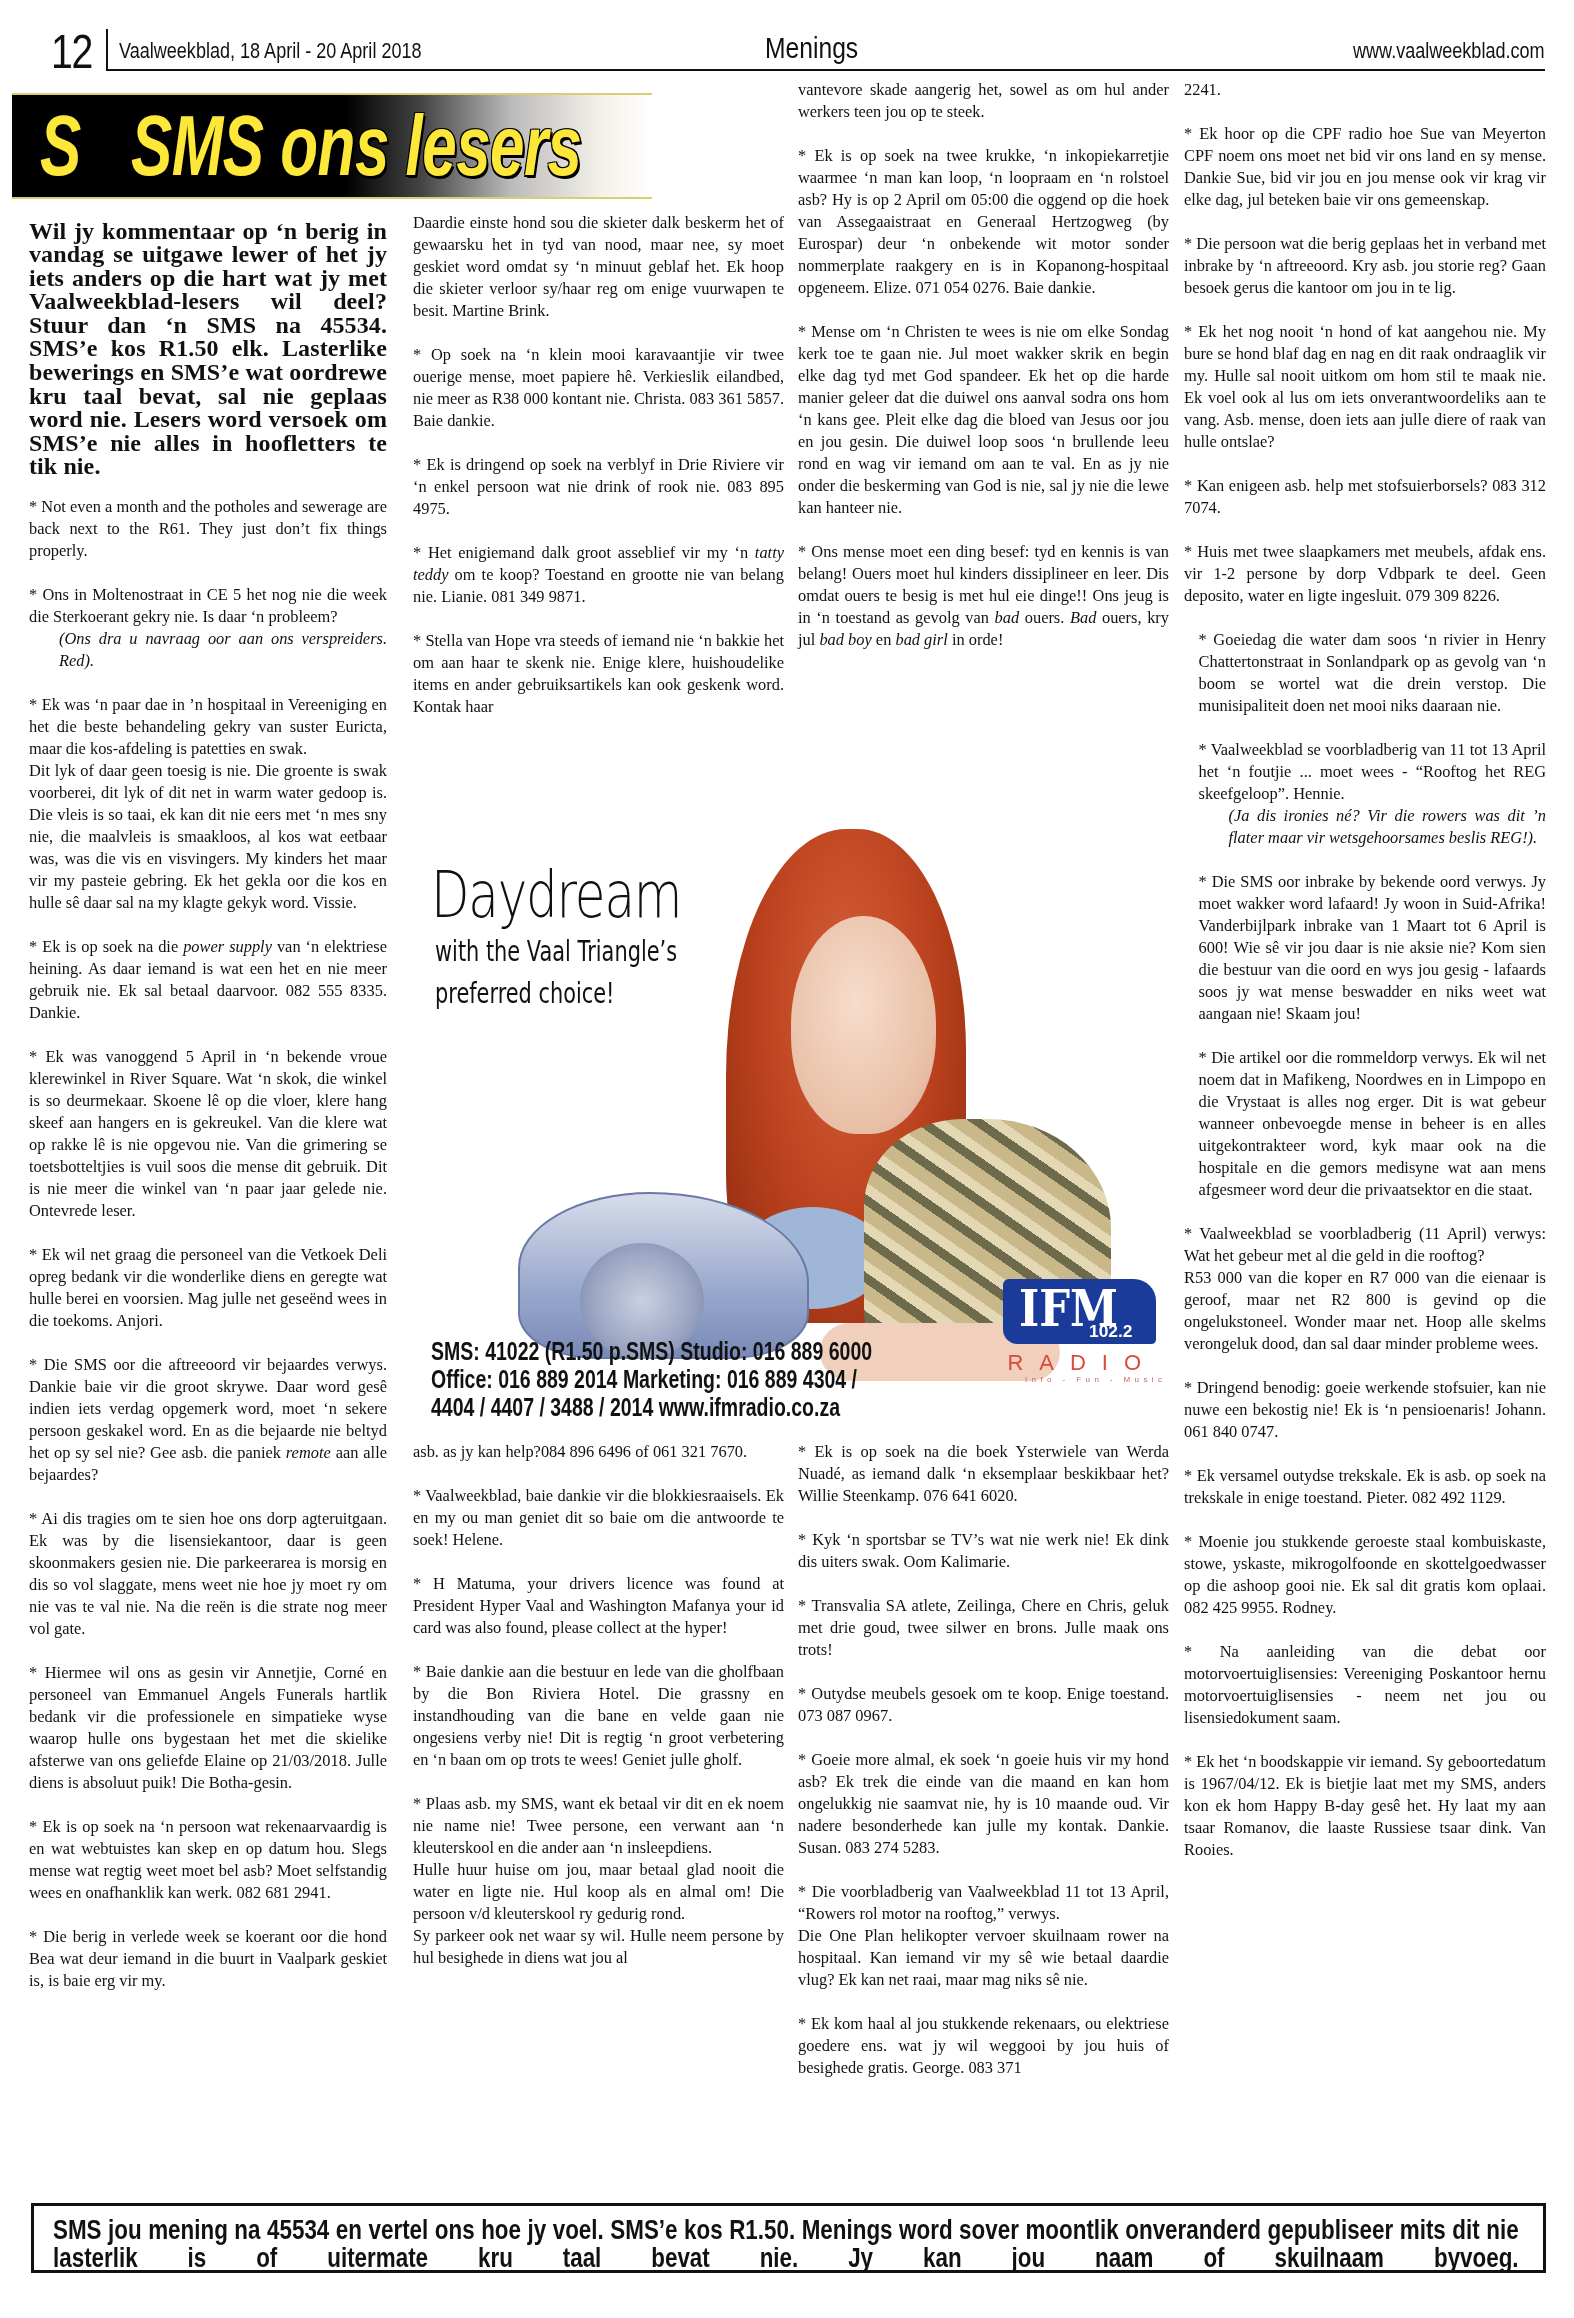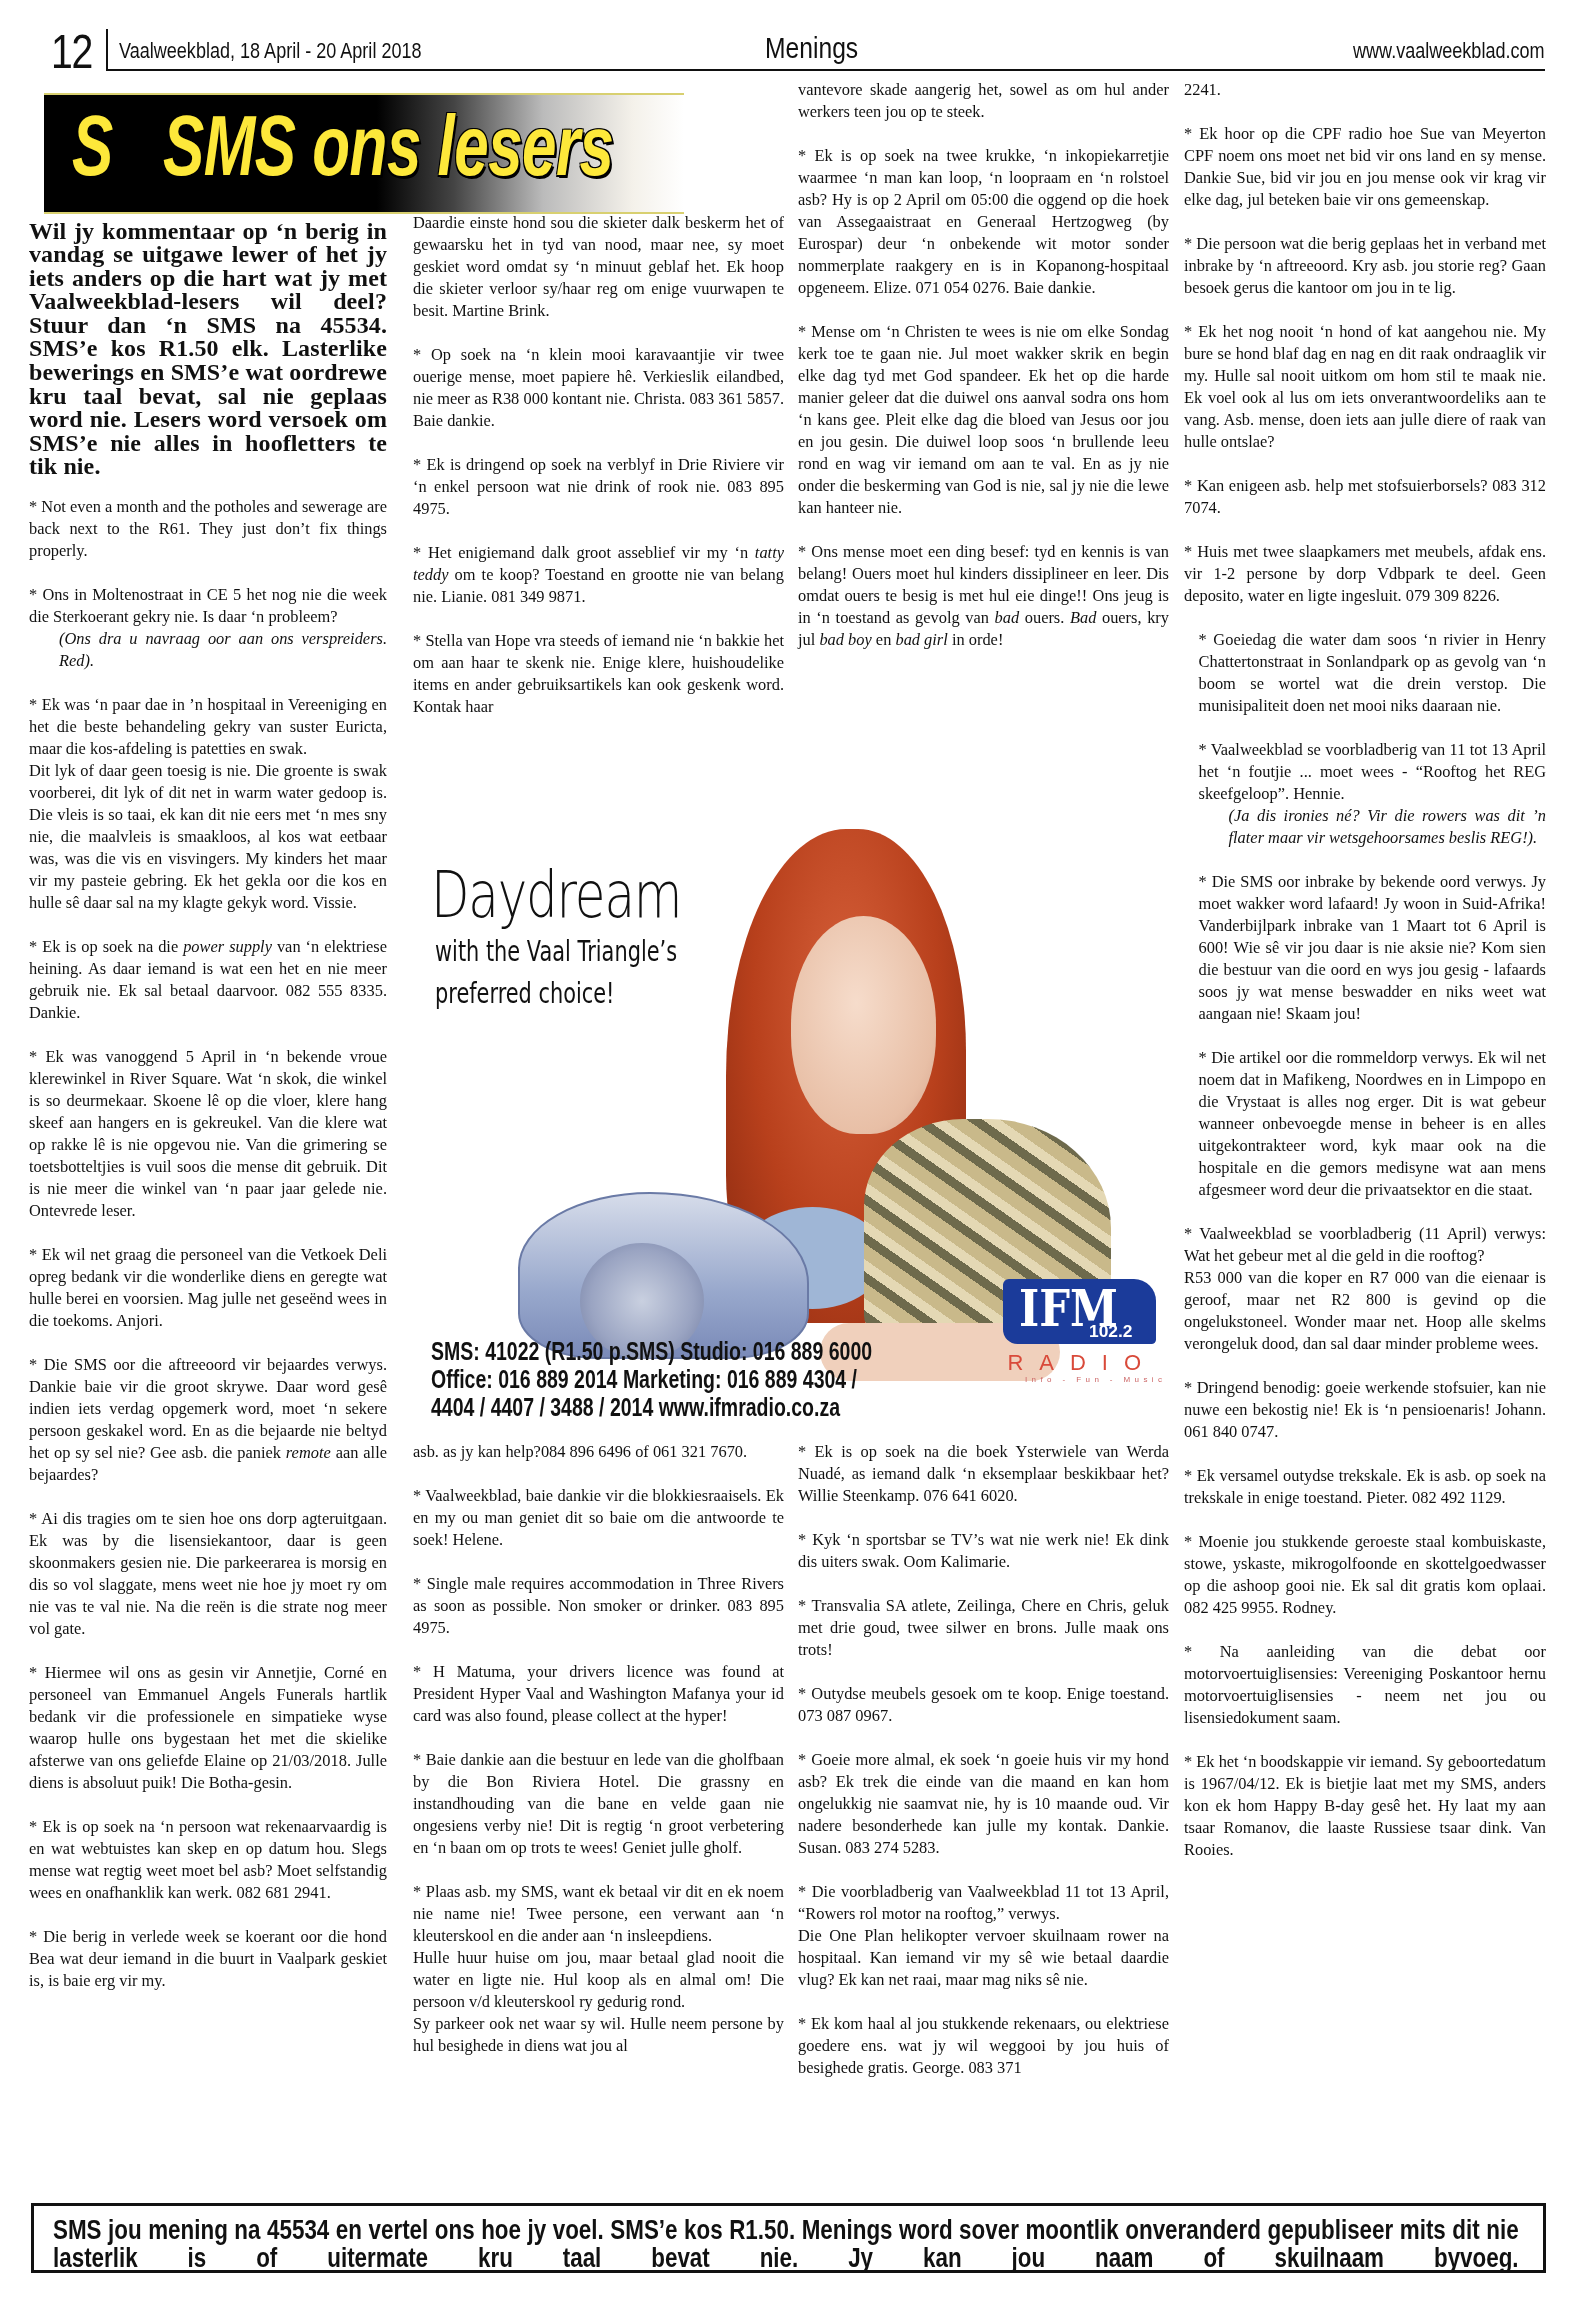--- a/index.html
+++ b/index.html
@@ -7,21 +7,21 @@
   body { position: relative; font-family: "Liberation Serif", "DejaVu Serif", serif; color: #111; }
 
   .masthead { position: absolute; left: 0; top: 0; width: 1574px; height: 80px; }
   .page-num { position: absolute; left: 51px; top: 28px; font-family: "Liberation Sans", sans-serif; font-size: 49px; line-height: 47px; letter-spacing: -1.5px; transform: scaleX(0.8); transform-origin: left top; }
   .mast-vline { position: absolute; left: 106px; top: 29px; width: 1.5px; height: 42px; background: #111; }
   .mast-date { position: absolute; left: 119px; top: 38px; font-family: "Liberation Sans", sans-serif; font-size: 22px; transform: scaleX(0.82); transform-origin: left top; white-space: nowrap; }
   .mast-section { position: absolute; left: 765px; top: 32px; font-family: "Liberation Sans", sans-serif; font-size: 29px; transform: scaleX(0.85); transform-origin: left top; }
   .mast-url { position: absolute; right: 29px; top: 38px; font-family: "Liberation Sans", sans-serif; font-size: 22px; transform: scaleX(0.82); transform-origin: right top; white-space: nowrap; }
   .mast-rule { position: absolute; left: 106px; right: 29px; top: 69px; height: 2.2px; background: #111; }
 
-  .banner { position: absolute; left: 44px; top: 93px; width: 640px; height: 121px;
+  .banner { position: absolute; left: 12px; top: 93px; width: 640px; height: 106px;
     background: linear-gradient(90deg, #000 0%, #000 52%, #444 64%, #bbb 78%, #f4f1ea 92%, #fff 100%);
     border-top: 2.9px solid #d8d070; border-bottom: 2.9px solid #d8d070; }
   .banner-text { position: absolute; left: 28px; top: 2.9px; font-family: "Liberation Sans", sans-serif; font-weight: bold; font-style: italic;
     font-size: 86px; line-height: 95px; color: #fde83a; white-space: pre; transform: scaleX(0.72); transform-origin: left top;
     text-shadow: 2.9px 2.9px 0 #000, -1.5px -1.5px 0 #000, 1.5px -1.5px 0 #000, -1.5px 1.5px 0 #000; letter-spacing: -0.7px; }
 
   .col { position: absolute; font-size: 16.4px; line-height: 22px; text-align: justify; hyphens: manual; }
   .col1 { left: 29px; top: 218px; width: 358px; }
   .col2 { left: 413px; top: 212px; width: 371px; }
   .col2b { left: 413px; top: 1441px; width: 371px; }
@@ -173,23 +173,20 @@
 </div>
 
 <div class="col col2b">
   <div class="item">
       <p>asb. as jy kan help?084 896 6496 of 061 321 7670.</p>
     </div>
   <div class="item">
       <p>* Vaalweekblad, baie dankie vir die blokkiesraaisels. Ek en my ou man geniet dit so baie om die antwoorde te soek! Helene.</p>
     </div>
   <div class="item">
-      <p>* Single male requires accommodation in Three Rivers as soon as possible. Non smoker or drinker. 083 895 4975.</p>
-    </div>
-  <div class="item">
       <p>* H Matuma, your drivers licence was found at President Hyper Vaal and Washington Mafanya your id card was also found, please collect at the hyper!</p>
     </div>
   <div class="item">
       <p>* Baie dankie aan die bestuur en lede van die gholfbaan by die Bon Riviera Hotel. Die grassny en instandhouding van die bane en velde gaan nie ongesiens verby nie! Dit is regtig ‘n groot verbetering en ‘n baan om op trots te wees! Geniet julle gholf.</p>
     </div>
   <div class="item">
     <p>* Plaas asb. my SMS, want ek betaal vir dit en ek noem nie name nie! Twee persone, een verwant aan ‘n kleuterskool en die ander aan ‘n insleepdiens.</p>
     <p>Hulle huur huise om jou, maar betaal glad nooit die water en ligte nie. Hul koop als en almal om! Die persoon v/d kleuterskool ry gedurig rond.</p>
     <p>Sy parkeer ook net waar sy wil. Hulle neem persone by hul besighede in diens wat jou al</p>
   </div>

